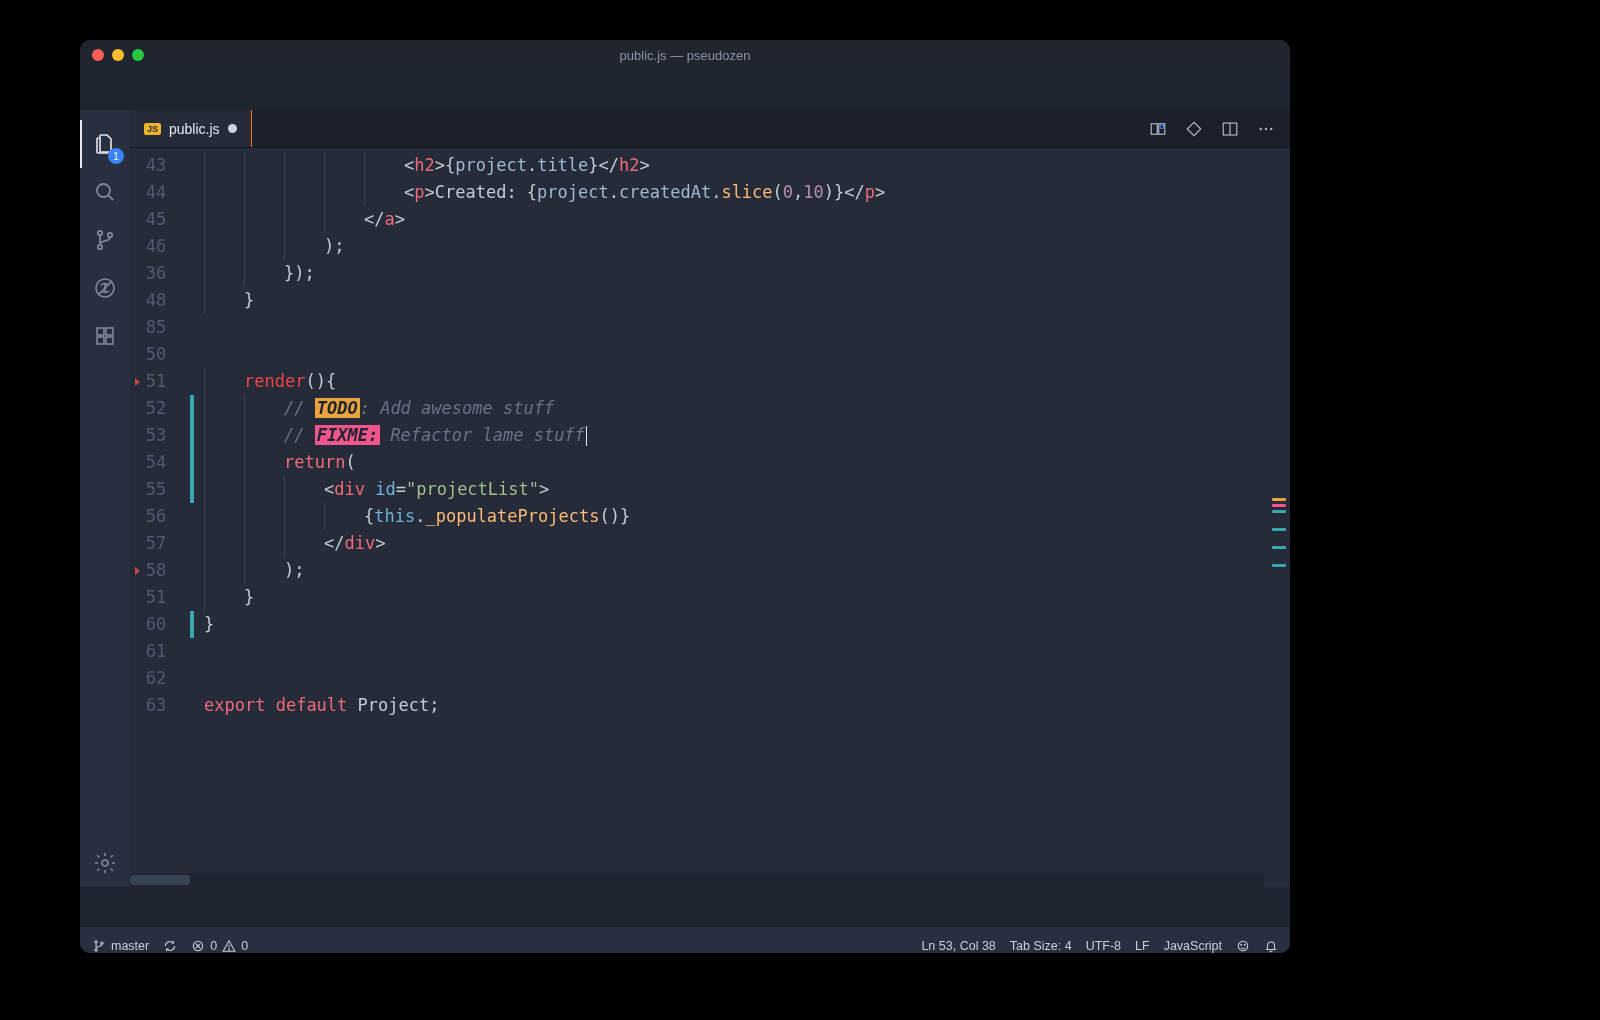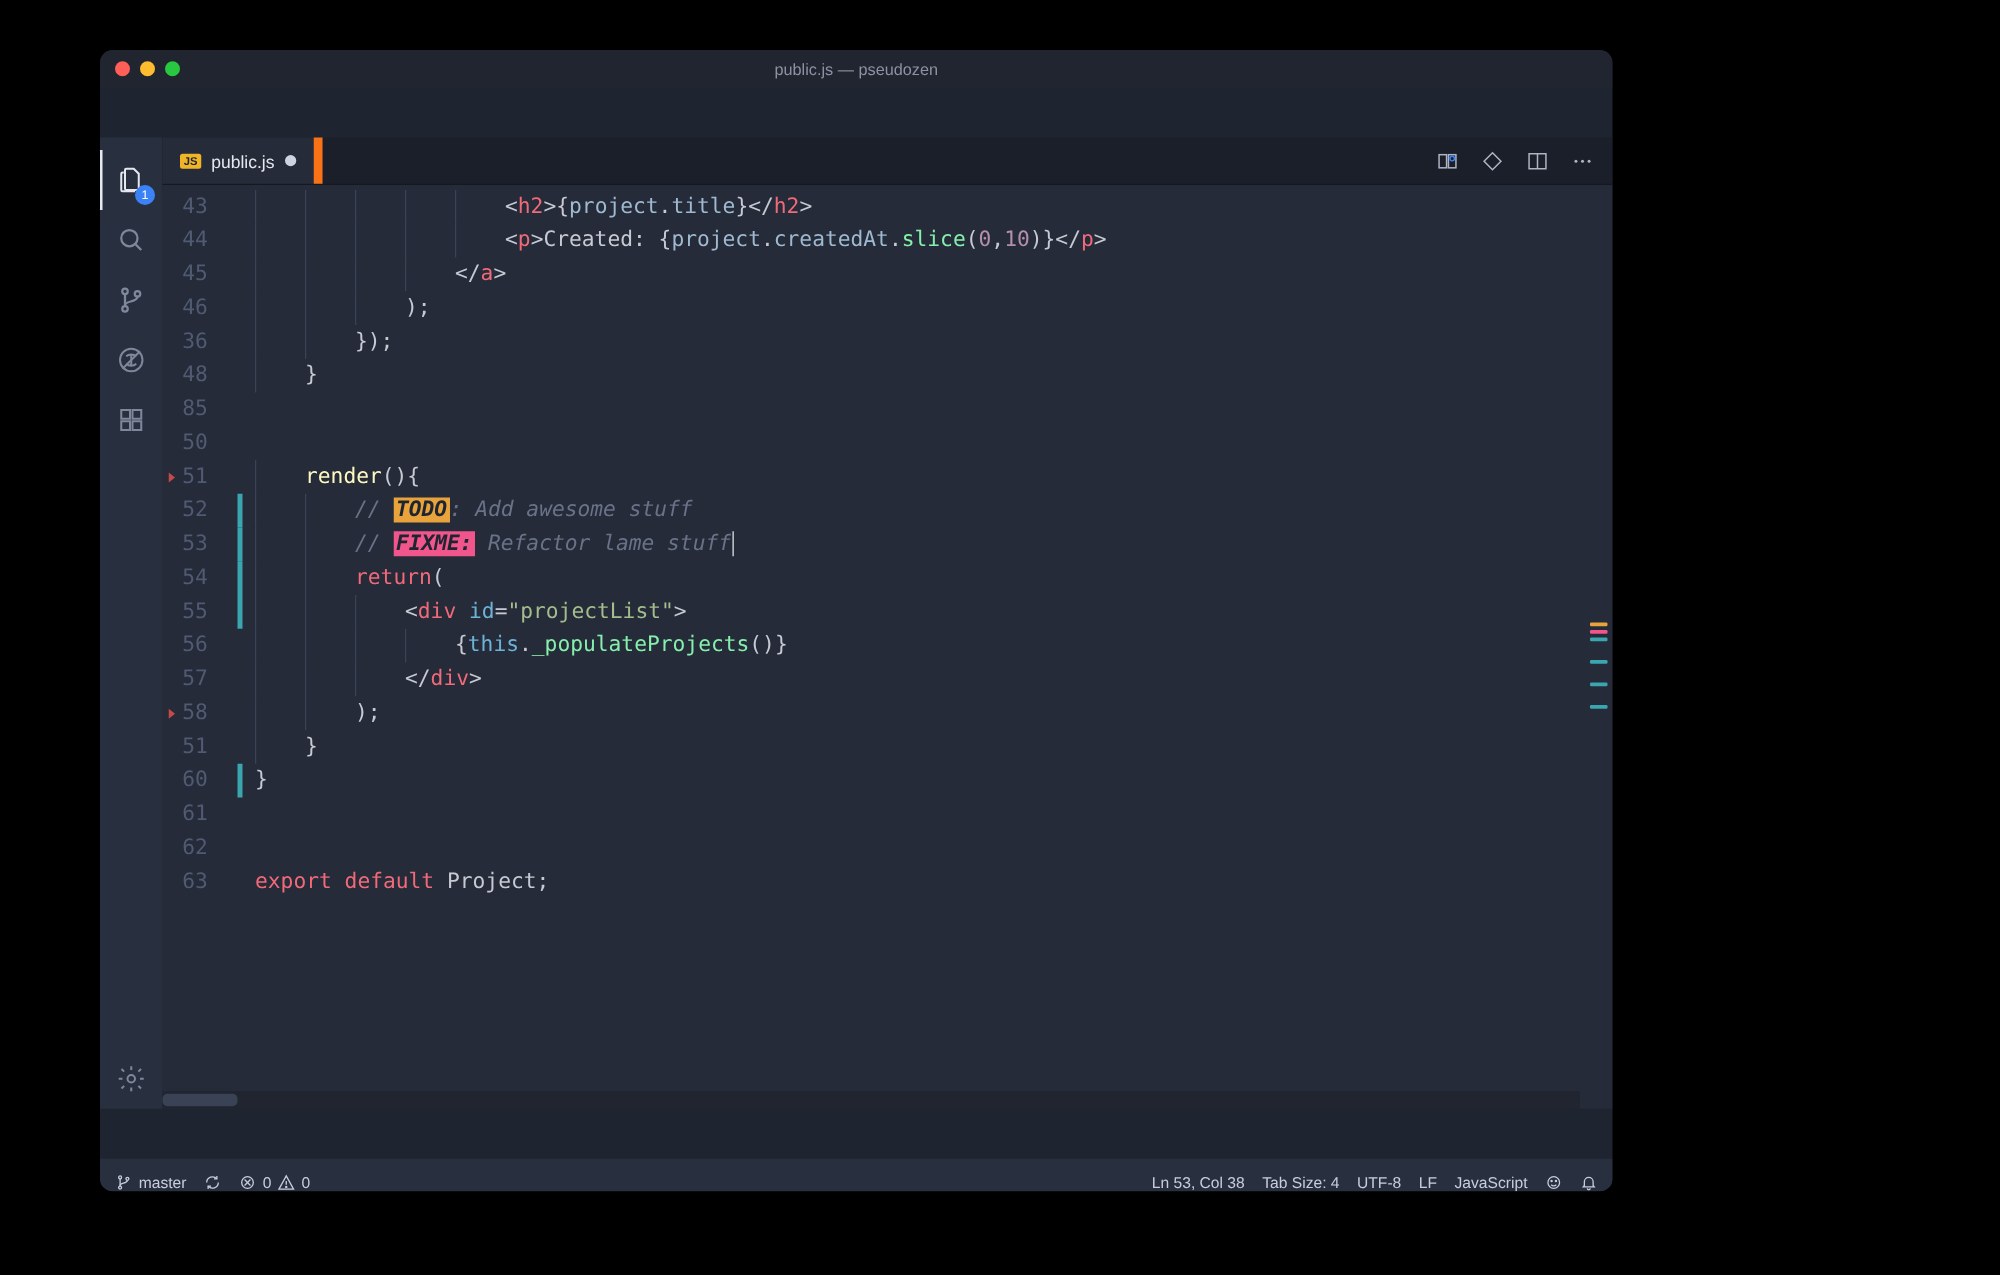--- a/index.html
+++ b/index.html
@@ -40,21 +40,21 @@
   }
   .activitybar .spacer { flex:1; }
   
   .editorcol { flex:1 1 auto; display:flex; flex-direction:column; min-width:0; }
   .tabsrow {
     height: 38px; background: #1a1f29; display:flex; align-items:stretch; flex:0 0 auto;
     border-bottom: 1px solid #141820;
   }
   .tab {
     display:flex; align-items:center; gap:8px; padding:0 14px; background:#252b38; color:#e6e8ef;
-    font-size: 14px; border-right: 7px solid #f97316;
+    font-size: 14px; border-right: 1px solid #f97316;
   }
   .tab .js-badge {
     background:#f0b428; color:#1e2430; font-size:9px; font-weight:700; padding:1px 3px; border-radius:2px;
   }
   .tab .dirty { width:9px; height:9px; border-radius:50%; background:#cfd3df; }
   .tabsrow .flexpad { flex:1; }
   .editor-actions { display:flex; align-items:center; gap:16px; padding:0 14px; color:#aeb4c4; }
   .editor-actions .ico { width:20px; height:20px; display:flex; align-items:center; justify-content:center; }
   .editor-actions svg { width:18px; height:18px; }
   
@@ -74,25 +74,25 @@
   .code .gutterbar { position:absolute; left:-10px; top:0; bottom:0; width:4px; }
   .code .hl { position:absolute; left:-80px; right:-30px; top:0; bottom:0; background:rgba(255,255,255,0.045); z-index:-1; }
   .indent { display:inline-block; border-left:1px solid #3a4255; height:27px; vertical-align:top; }
   .iw { width: 40px; } 
   
   .c-tag   { color:#f06a7a; }
   .c-punc  { color:#c7cad4; }
   .c-str   { color:#a3be8c; }
   .c-var   { color:#9fb9d0; }
   .c-prop  { color:#9fb9d0; }
-  .c-fn    { color:#86efac; }
+  .c-fn    { color:#fdba74; }
   .c-num   { color:#b48ead; }
   .c-kw    { color:#f06a7a; }
   .c-kw2   { color:#6db2d8; }
-  .c-name  { color:#fef9c3; }
+  .c-name  { color:#ef4444; }
   .c-attr  { color:#6db2d8; }
   .c-com   { color:#6a7288; font-style:italic; }
   .todo-h  { background:#e8a33c; color:#1e2430; font-weight:700; font-style:italic; padding:0 2px; }
   .fixme-h { background:#f0558b; color:#1e2430; font-weight:700; font-style:italic; padding:0 2px; }
   .cursor { display:inline-block; width:1px; height:20px; background:#e6e8ef; vertical-align:middle; margin-left:1px; }
   
   .minimap { position:absolute; right:0; top:0; bottom:18px; width:26px; background:transparent; }
   .minimap .mchunk { position:absolute; right:4px; width:14px; height:3px; border-radius:1px; }
   
   .hscroll { position:absolute; left:0; right:26px; bottom:0; height:14px; background:#20252f; }

